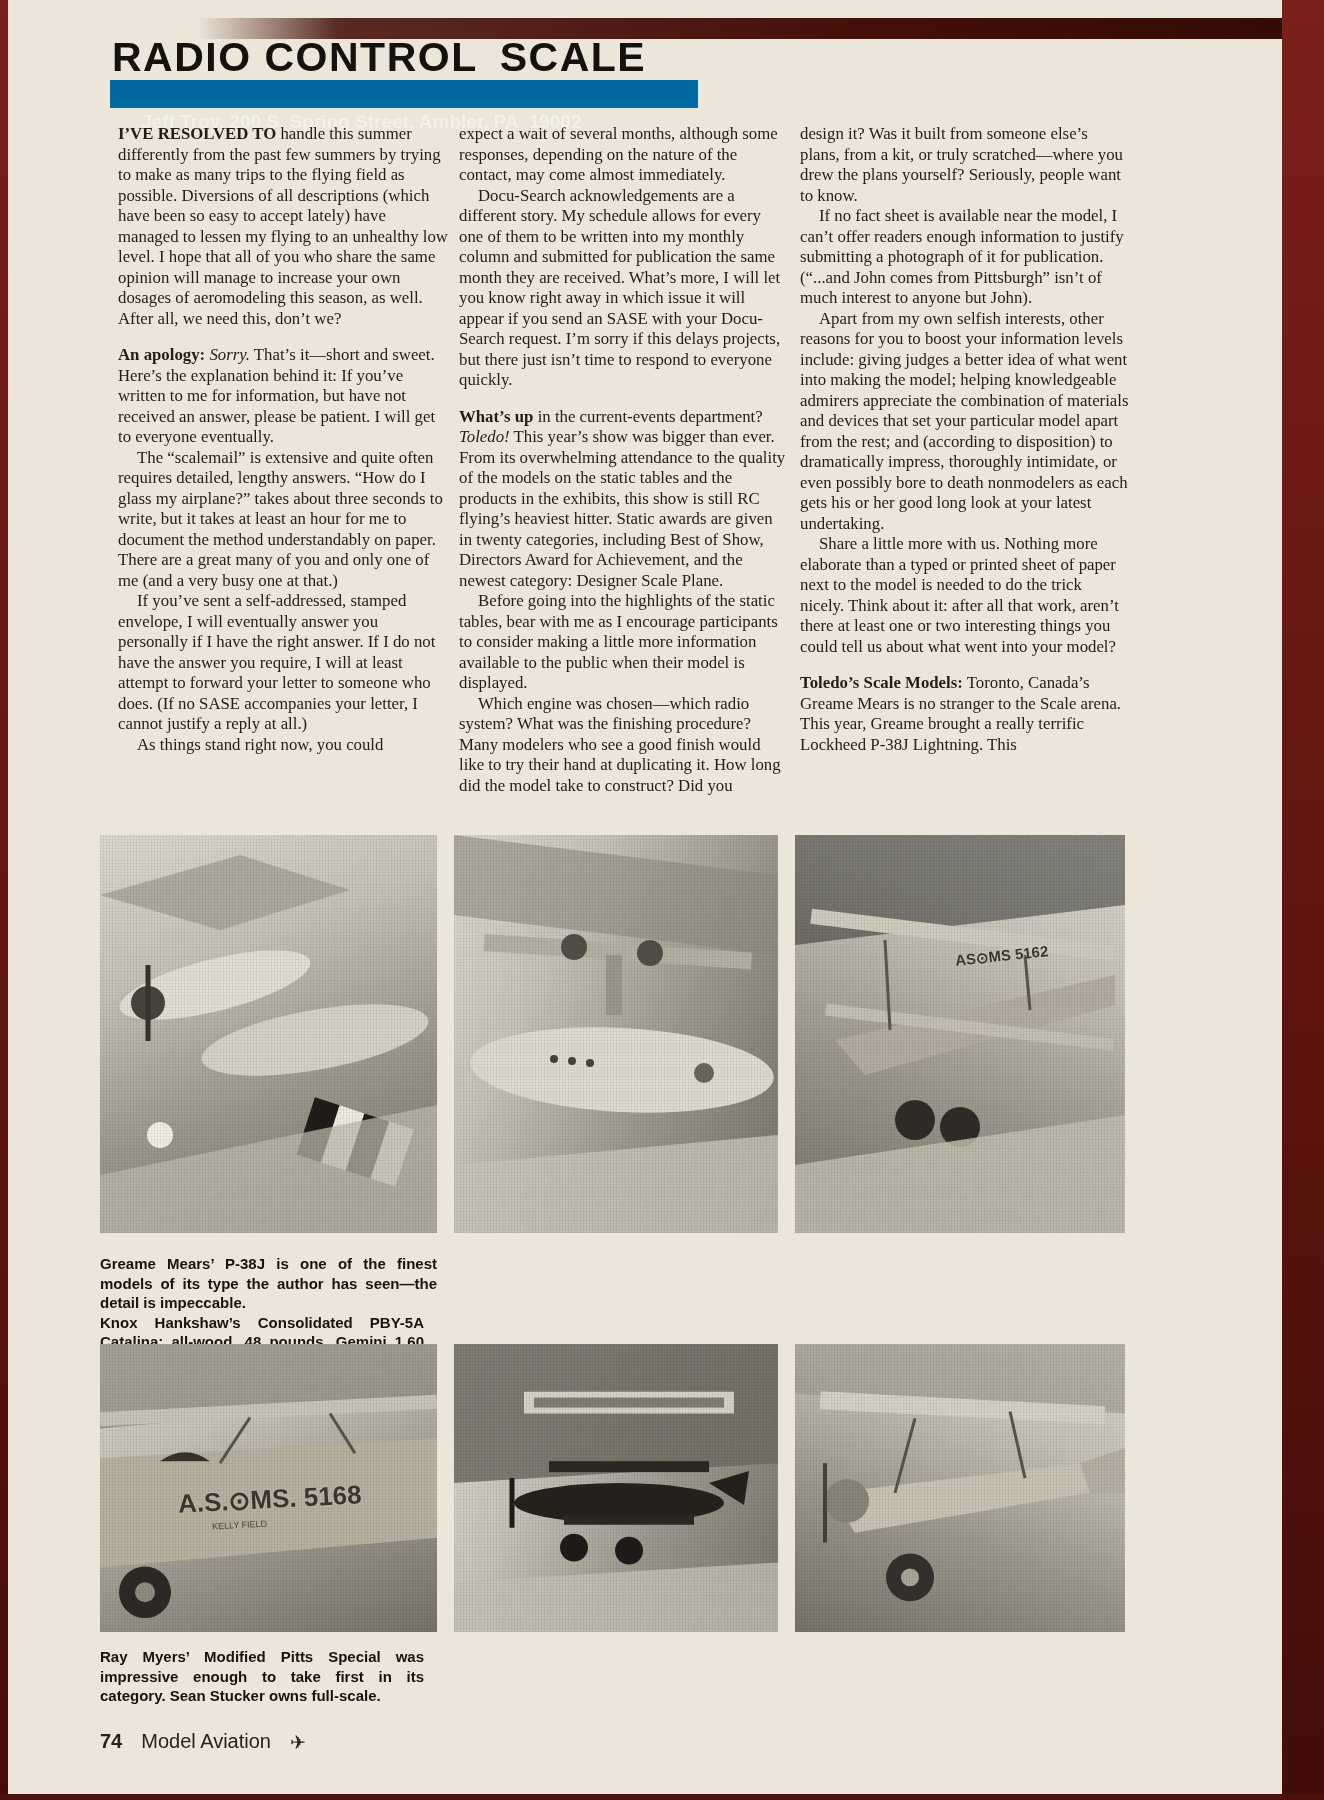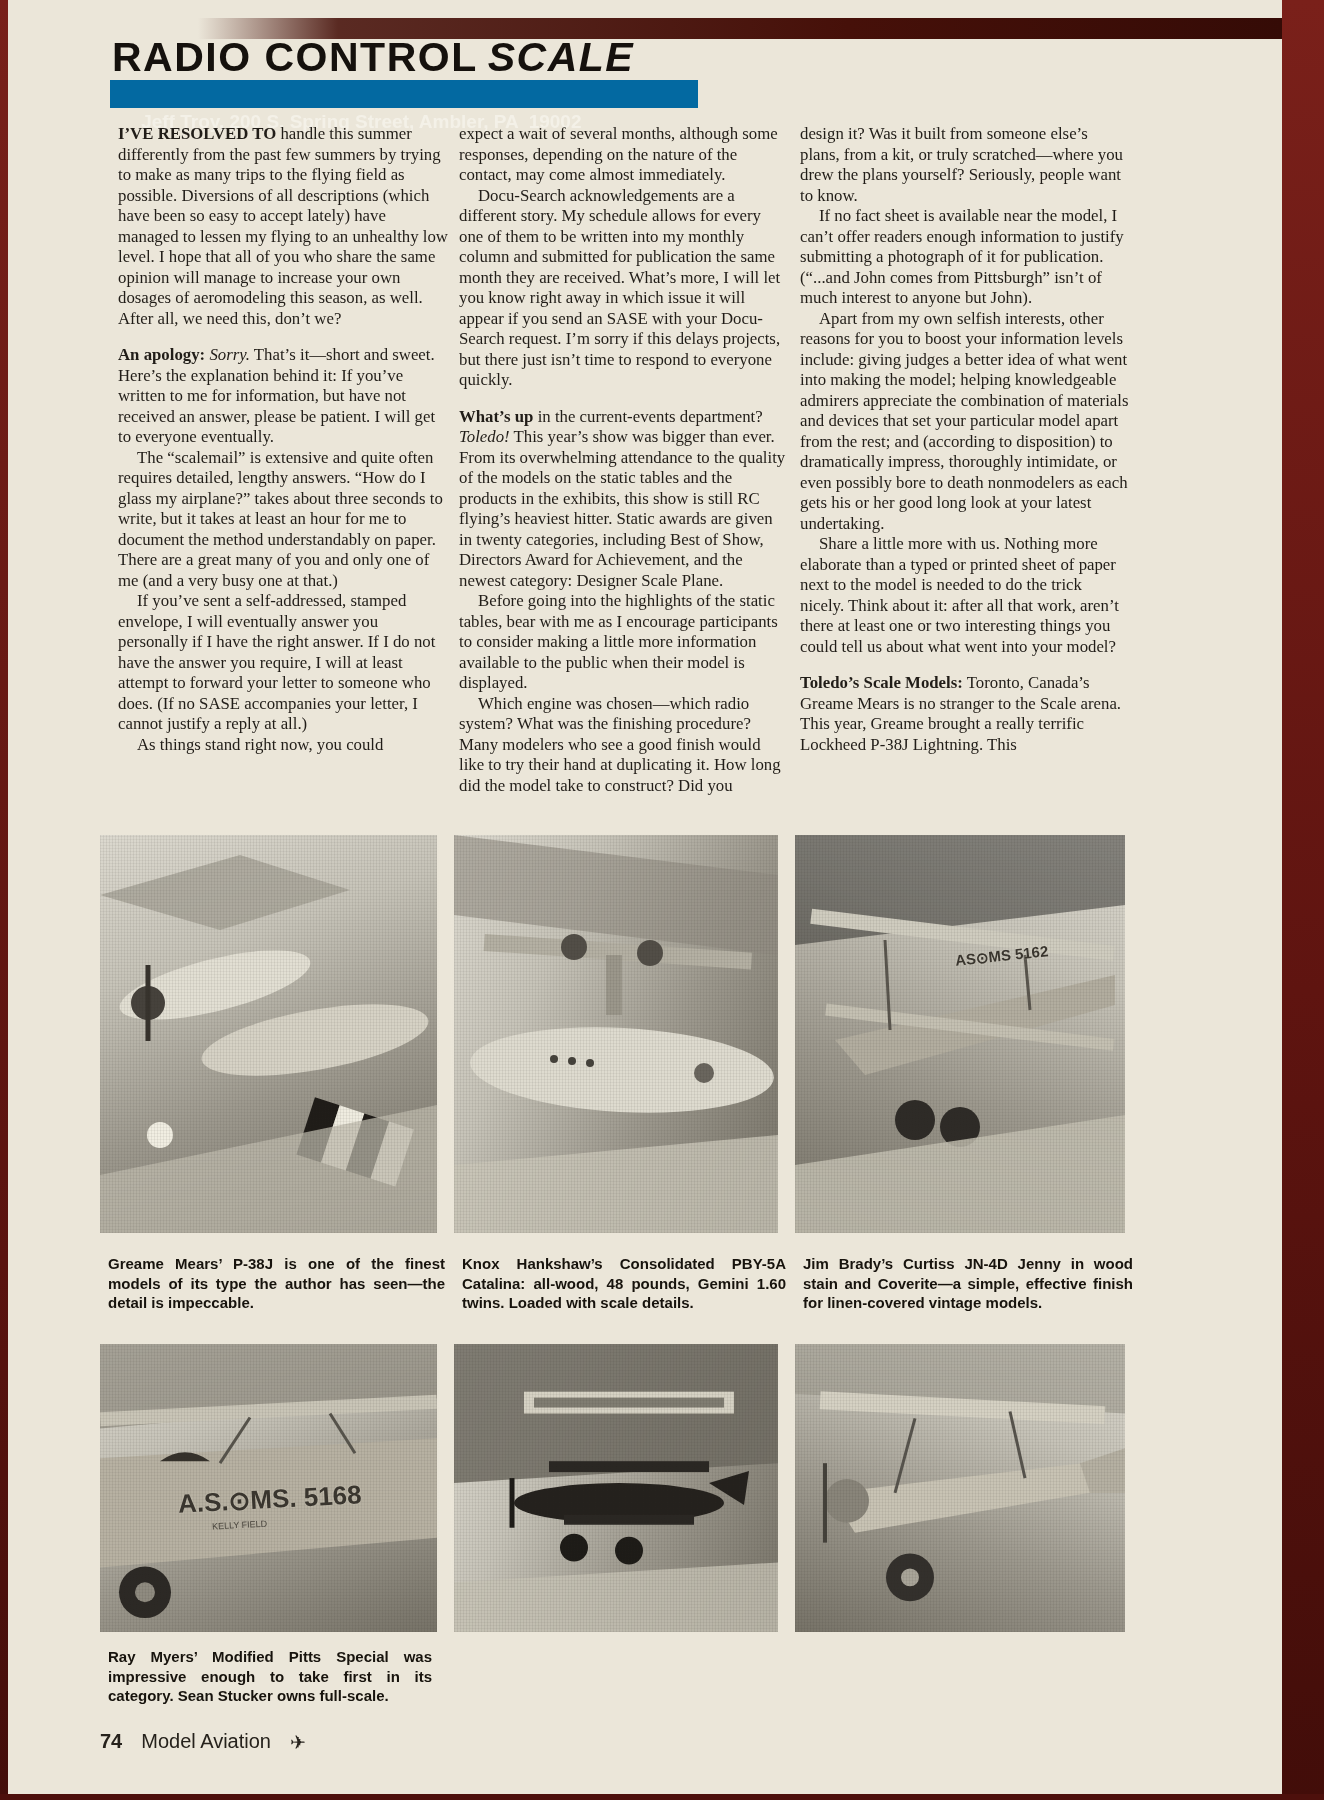--- a/index.html
+++ b/index.html
@@ -15,21 +15,21 @@
   .edge-bottom{position:absolute;left:0;bottom:0;width:1324px;height:6px;background:#4d100c;}
   .page{
     position:absolute;left:8px;top:0;width:1274px;height:1794px;
     background:#ebe6d9;overflow:hidden;color:#211d18;
   }
   .scan-shadow{position:absolute;left:190px;right:0;top:18px;height:21px;
     background:linear-gradient(90deg,rgba(70,16,9,0) 0,rgba(70,16,9,.88) 140px,#461009 60%,#350b06);}
   .masthead{position:absolute;left:104px;top:34px;
     font-family:"Liberation Sans",sans-serif;font-weight:bold;
     font-size:41px;letter-spacing:1.5px;color:#15110d;white-space:pre;}
-  .masthead .accent{font-style:italic;margin-left:10px;}
+  .masthead .accent{margin-left:22px;}
   .byline-bar{position:absolute;left:102px;top:80px;width:588px;height:28px;
     background:#0369a1;color:#f4f1e8;font-family:"Liberation Sans",sans-serif;
     font-weight:bold;font-size:19px;line-height:28px;padding-left:10px;
     white-space:pre;box-sizing:border-box;}
   .columns{position:absolute;left:110px;top:124px;width:1032px;display:flex;gap:11px;}
   .col{width:330px;}
   .col p{margin:0;font-size:16.8px;line-height:20.5px;text-align:left;}
   .col p.ind{text-indent:19px;}
   .col p.sp{margin-top:16px;}
   .col strong{font-weight:bold;}
@@ -45,21 +45,21 @@
       repeating-linear-gradient(90deg,rgba(40,35,30,.07) 0 1px,transparent 1px 3px),
       repeating-linear-gradient(0deg,rgba(40,35,30,.05) 0 1px,transparent 1px 3px);}
   .ph1{width:337px;--a:160deg;}
   .ph2{width:324px;--a:115deg;}
   .ph3{width:330px;--a:200deg;}
   .photo svg{position:absolute;inset:0;width:100%;height:100%;}
   .marking{position:absolute;font-family:"Liberation Sans",sans-serif;color:#3a362f;
     text-shadow:0 0 2px rgba(235,230,215,.6);}
   .marking-small{position:absolute;font-family:"Liberation Sans",sans-serif;color:#4a463e;}
 
-  .caption-row{position:absolute;left:100px;width:1025px;display:flex;justify-content:space-between;}
+  .caption-row{position:absolute;left:92px;width:1025px;display:flex;justify-content:space-between;flex-direction:column;}
   .cap1{top:1254px;}
   .cap2{top:1647px;}
   .caption{font-family:"Liberation Sans",sans-serif;font-weight:bold;
     font-size:15px;line-height:19.5px;color:#17130d;text-align:justify;}
   .caption.w1{width:337px;}
   .caption.w2{width:324px;}
   .caption.w3{width:330px;}
 
   .footer{position:absolute;left:92px;top:1730px;font-family:"Liberation Sans",sans-serif;
     font-size:20px;color:#26221c;display:flex;align-items:baseline;gap:19px;}

